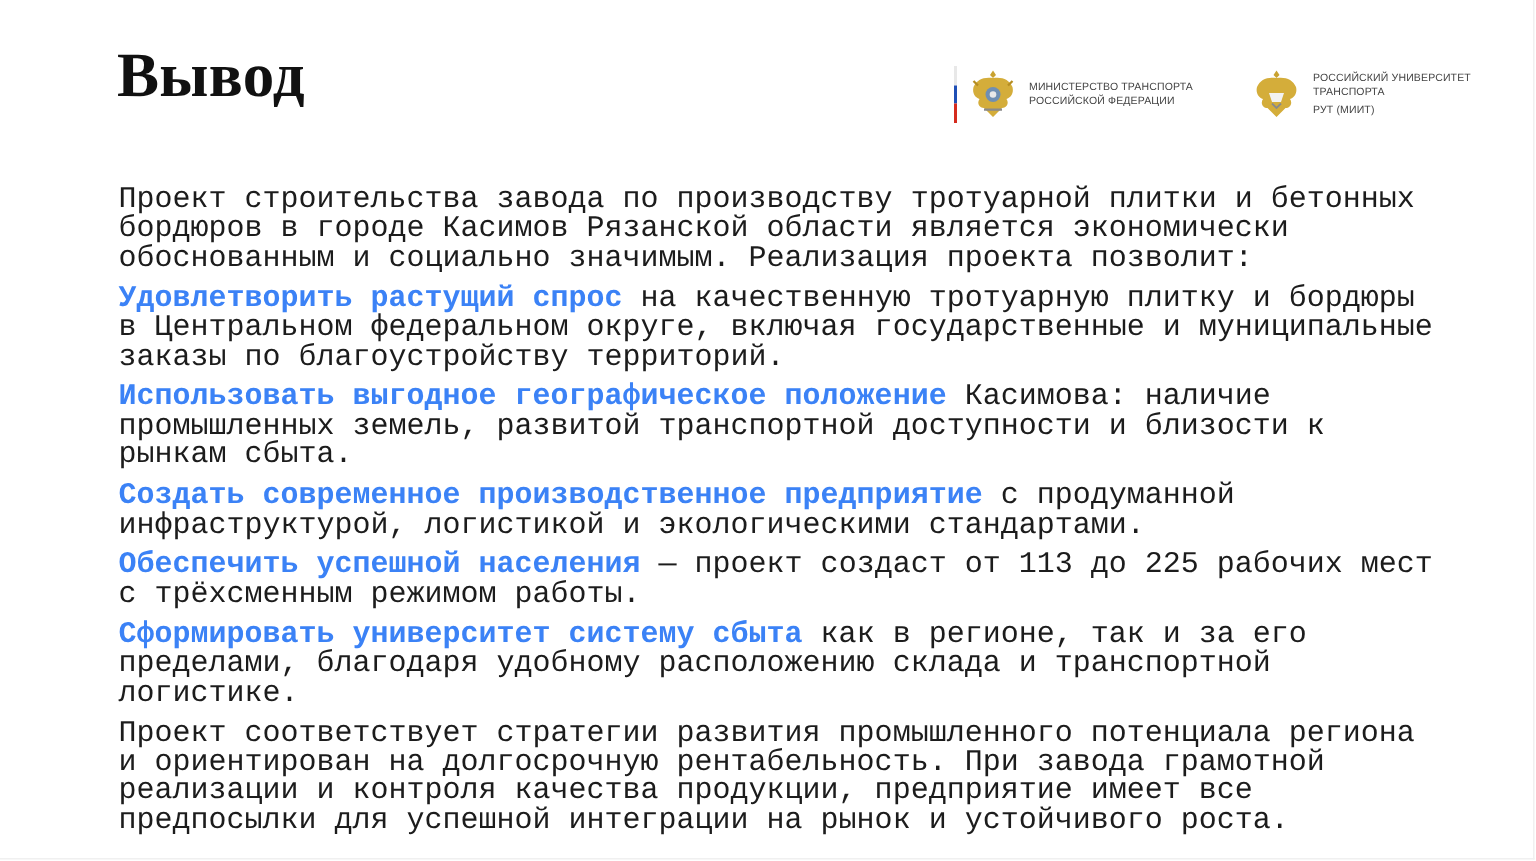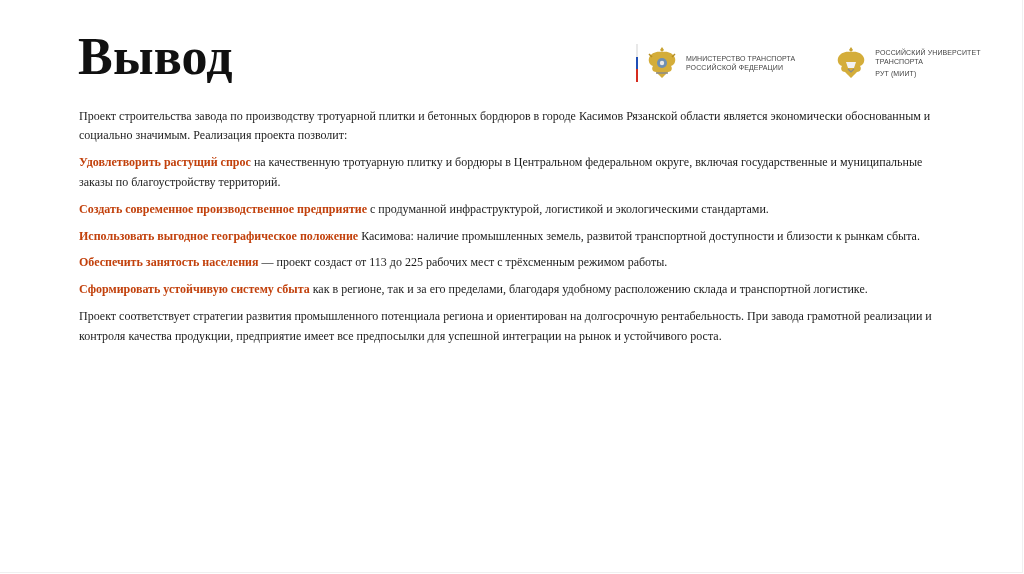--- a/index.html
+++ b/index.html
@@ -21,21 +21,21 @@
       width: 1022px;
       height: 572px;
       border-right: 1px solid #f0f0f0;
       border-bottom: 1px solid #f0f0f0;
       background: #ffffff;
     }
     .title {
       position: absolute;
       left: 78px;
       top: 28px;
-      font-size: 52px;
+      font-size: 42px;
       font-weight: bold;
       color: #111111;
       letter-spacing: 0.2px;
       margin: 0;
       line-height: 1.1;
     }
     .logos {
       position: absolute;
       top: 40px;
       left: 636px;
@@ -69,32 +69,33 @@
       letter-spacing: 0.1px;
     }
     .logo-text .sub {
       display: block;
       margin-top: 3px;
     }
     .logo-1 { margin-right: 40px; }
     .content {
       position: absolute;
       left: 79px;
-      top: 107px;
+      top: 124px;
       width: 880px;
-      font-size: 12px;
+      font-size: 20px;
       line-height: 19.4px;
       color: #1c1c1c;
+      font-family: Liberation Mono, monospace;
     }
     .content p {
       margin: 0 0 7.5px 0;
     }
     .content b {
       font-weight: bold;
-      color: #c2410c;
+      color: #3b82f6;
     }
   </style>
 </head>
 <body>
 
 <div class="slide">
 
   <h1 class="title">Вывод</h1>
 
   <div class="logos">
@@ -131,24 +132,24 @@
         <span class="sub">РУТ (МИИТ)</span>
       </div>
     </div>
   </div>
 
   <div class="content">
     <p>Проект строительства завода по производству тротуарной плитки и бетонных бордюров в городе Касимов Рязанской области является экономически обоснованным и социально значимым. Реализация проекта позволит:</p>
 
     <p><b>Удовлетворить растущий спрос</b><span> на качественную тротуарную плитку и бордюры в Центральном федеральном округе, включая государственные и муниципальные заказы по благоустройству территорий.</span></p>
 
+    <p><b>Использовать выгодное географическое положение</b><span> Касимова: наличие промышленных земель, развитой транспортной доступности и близости к рынкам сбыта.</span></p>
+
     <p><b>Создать современное производственное предприятие</b><span> с продуманной инфраструктурой, логистикой и экологическими стандартами.</span></p>
 
-    <p><b>Использовать выгодное географическое положение</b><span> Касимова: наличие промышленных земель, развитой транспортной доступности и близости к рынкам сбыта.</span></p>
+    <p><b>Обеспечить успешной населения</b><span> — проект создаст от 113 до 225 рабочих мест с трёхсменным режимом работы.</span></p>
 
-    <p><b>Обеспечить занятость населения</b><span> — проект создаст от 113 до 225 рабочих мест с трёхсменным режимом работы.</span></p>
-
-    <p><b>Сформировать устойчивую систему сбыта</b><span> как в регионе, так и за его пределами, благодаря удобному расположению склада и транспортной логистике.</span></p>
+    <p><b>Сформировать университет систему сбыта</b><span> как в регионе, так и за его пределами, благодаря удобному расположению склада и транспортной логистике.</span></p>
 
     <p>Проект соответствует стратегии развития промышленного потенциала региона и ориентирован на долгосрочную рентабельность. При завода грамотной реализации и контроля качества продукции, предприятие имеет все предпосылки для успешной интеграции на рынок и устойчивого роста.</p>
   </div>
 
 </div>
 
 </body></html>

